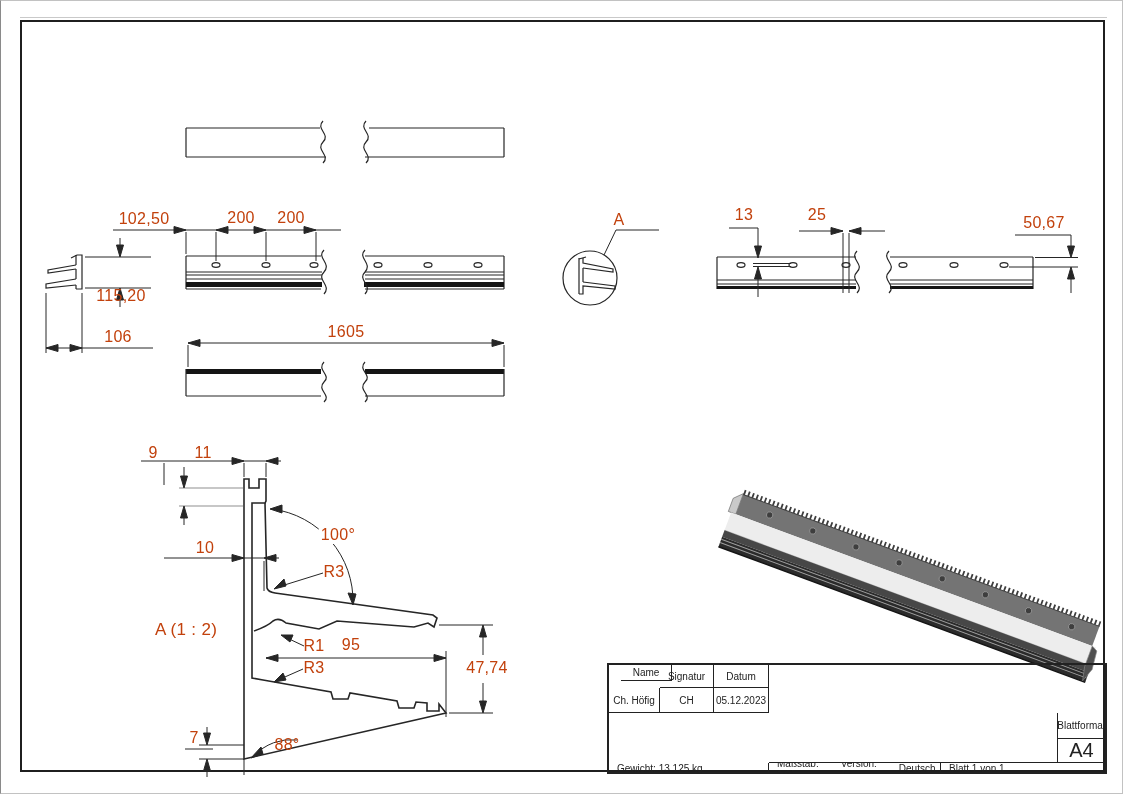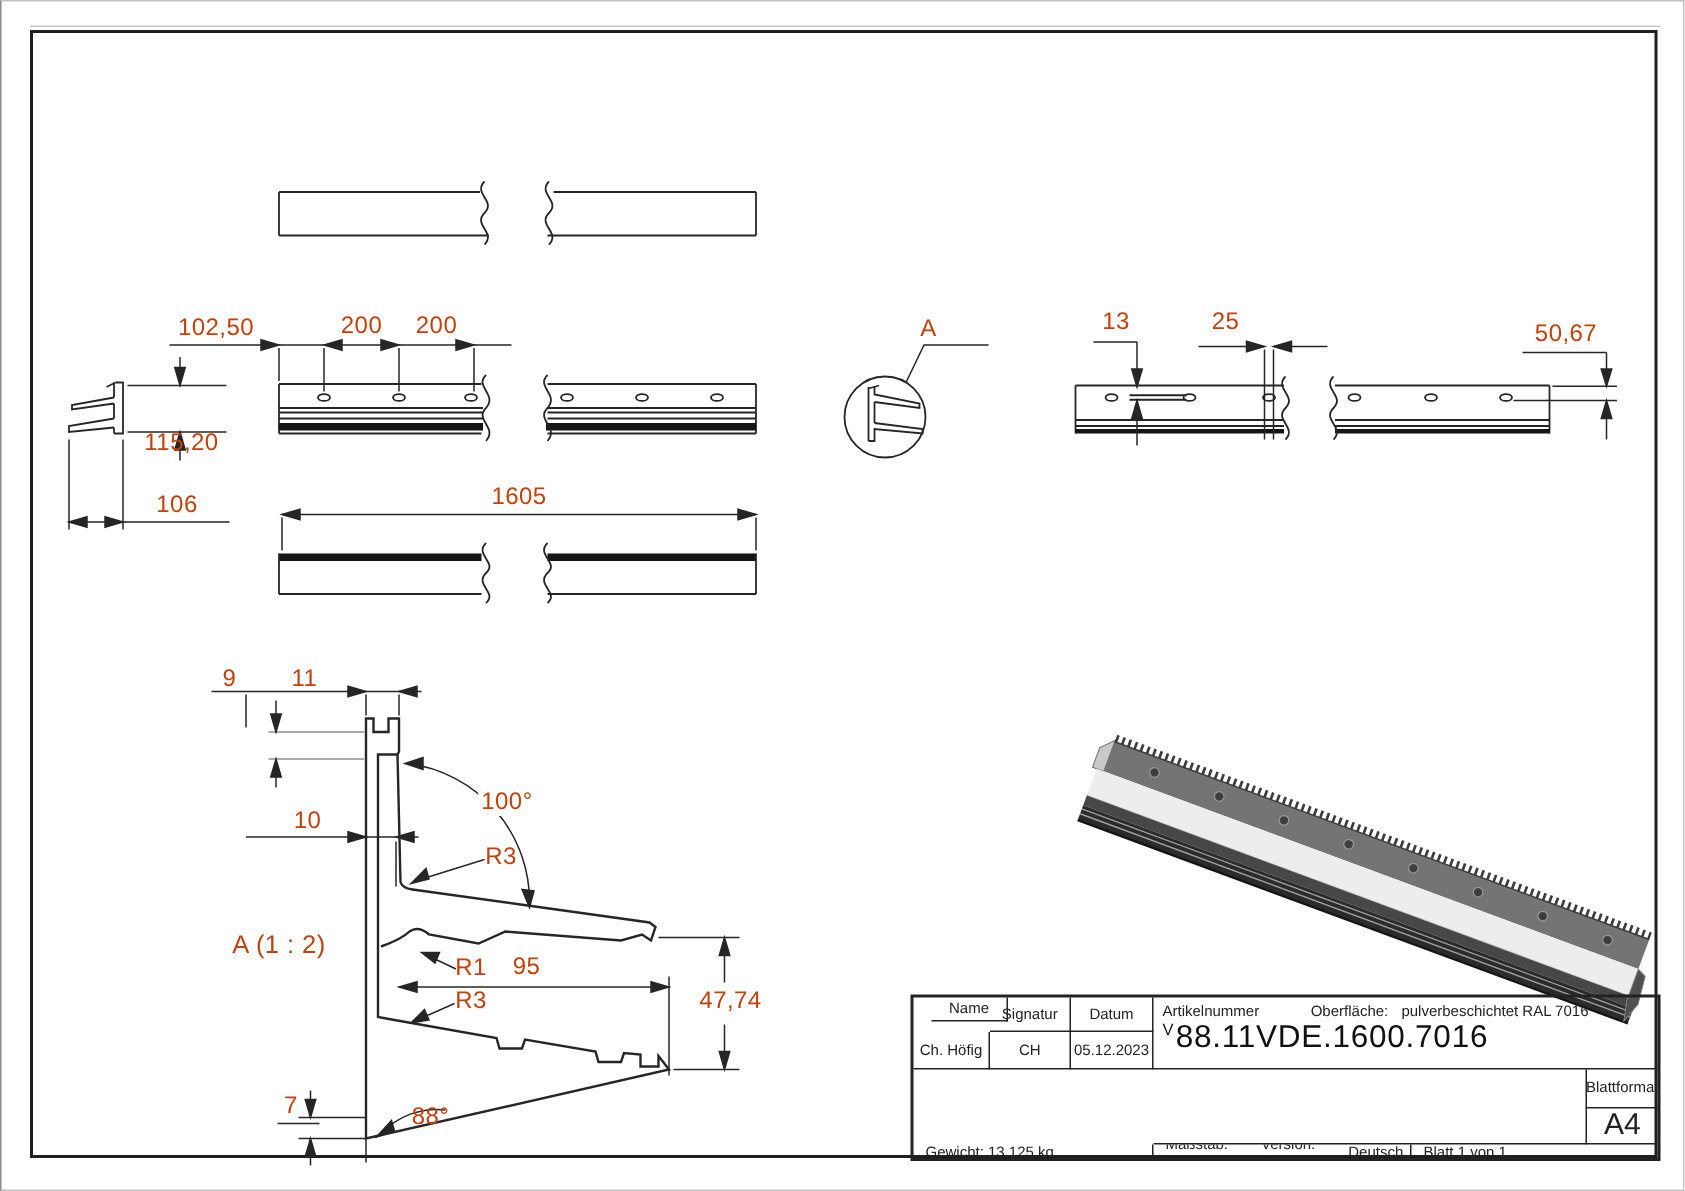--- a/index.html
+++ b/index.html
@@ -295,32 +295,20 @@
   <span class="dim" style="left:286px;top:744px;">88°</span>
 
   <div class="tb">
     <div class="cell" style="left:12px;top:0;width:51px;height:16px;">Name</div>
     <div class="cell" style="left:51px;top:0;width:54px;height:23px;">Signatur</div>
     <div class="cell" style="left:105px;top:0;width:55px;height:23px;">Datum</div>
     <div class="cell" style="left:0;top:23px;width:51px;height:25px;">Ch. Höfig</div>
     <div class="cell" style="left:51px;top:23px;width:54px;height:25px;">CH</div>
     <div class="cell" style="left:105px;top:23px;width:55px;height:25px;">05.12.2023</div>
 
-    <div class="cell artikel noborder-r" style="left:160px;top:0;width:336px;height:48px;">
-      <div class="toprow">
-        <span>Artikelnummer</span>
-        <span style="margin-right:40px;">
-          <span>Oberfläche:</span>
-          <span style="margin-left:6px;">pulverbeschichtet RAL 7016</span>
-        </span>
-      </div>
-      <div class="partnum">
-        <span class="vmark">V</span><span>88.11VDE.1600.7016</span>
-      </div>
-    </div>
 
     <div class="cell" style="left:160px;top:48px;width:289px;height:50px;"></div>
     <div class="cell noborder-r" style="left:449px;top:48px;width:47px;height:26px;">Blattformat</div>
     <div class="cell a4 noborder-r" style="left:449px;top:74px;width:47px;height:24px;">A4</div>
 
     <div class="cell left-pad noborder-b" style="left:0;top:98px;width:160px;height:11px;">Gewicht: 13.125 kg</div>
     <div class="cell left-pad noborder-b mrow" style="left:160px;top:98px;width:172px;height:11px;">
       <span>Maßstab: 1:15</span>
       <span>Version: 1</span>
       <span>Deutsch</span>

